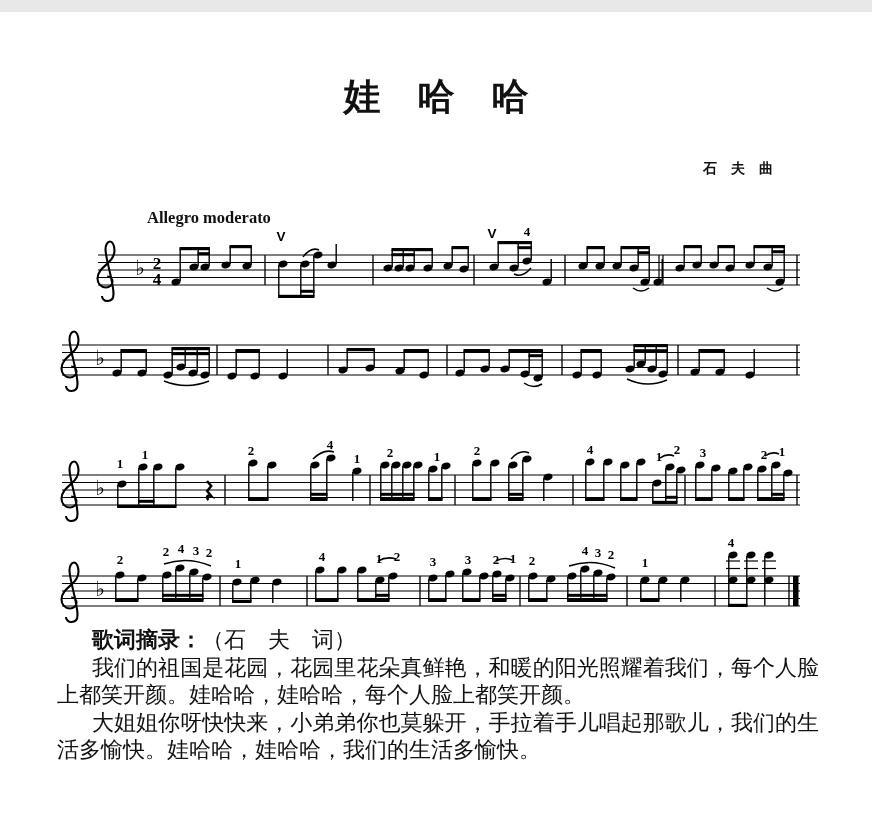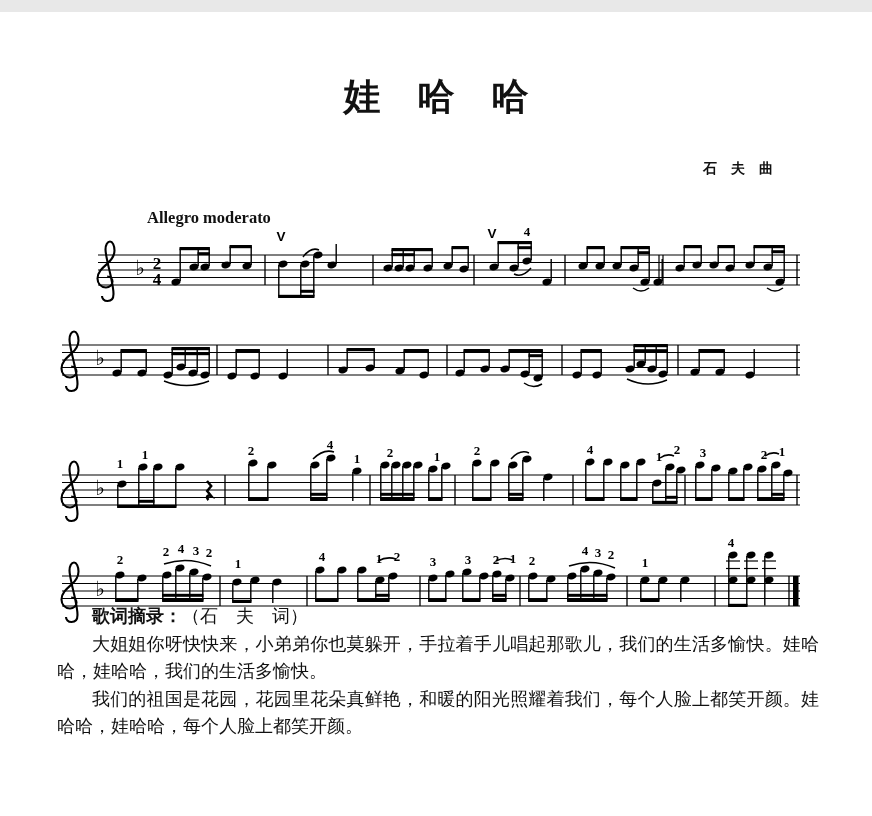--- a/index.html
+++ b/index.html
@@ -15,22 +15,22 @@
   #composer{
     position:absolute;top:148px;left:703px;font-size:14px;font-weight:bold;
   }
   #tempo{
     position:absolute;top:196px;left:147px;font-size:16.5px;font-weight:bold;
     font-family:"Liberation Serif","DejaVu Serif",serif;
     text-align:center;
   }
   #music-svg{position:absolute;top:0;left:0;}
   #lyrics{
-    position:absolute;top:591px;left:57px;width:762px;
-    font-size:18px;line-height:27.6px;text-align:justify;
+    position:absolute;top:616px;left:57px;width:762px;
+    font-size:22px;line-height:27.6px;text-align:justify;font-family:Liberation Mono, monospace;
   }
   #lyrics .lyr-head{margin:0 0 0 35px;}
   #lyrics .lyr-label{font-weight:bold;}
   #lyrics p{margin:0;text-indent:35px;}
 </style>
 </head>
 <body>
 
 <div id="page">
   <div id="title">娃　哈　哈</div>
@@ -476,16 +476,16 @@
         <text x="585" y="543" text-anchor="middle" font-size="13" fill="#000000" font-family="&quot;Liberation Serif&quot;,&quot;DejaVu Serif&quot;,serif" font-weight="bold">4</text>
         <text x="598" y="545" text-anchor="middle" font-size="13" fill="#000000" font-family="&quot;Liberation Serif&quot;,&quot;DejaVu Serif&quot;,serif" font-weight="bold">3</text>
         <text x="611" y="547" text-anchor="middle" font-size="13" fill="#000000" font-family="&quot;Liberation Serif&quot;,&quot;DejaVu Serif&quot;,serif" font-weight="bold">2</text>
         <text x="645" y="555" text-anchor="middle" font-size="13" fill="#000000" font-family="&quot;Liberation Serif&quot;,&quot;DejaVu Serif&quot;,serif" font-weight="bold">1</text>
         <text x="731" y="535" text-anchor="middle" font-size="13" fill="#000000" font-family="&quot;Liberation Serif&quot;,&quot;DejaVu Serif&quot;,serif" font-weight="bold">4</text>
       </g>
     </svg>
 
   <div id="lyrics">
     <div class="lyr-head"><span class="lyr-label">歌词摘录：</span><span>（石　夫　词）</span></div>
+    <p>我们的祖国是花园，花园里花朵真鲜艳，和暖的阳光照耀着我们，每个人脸上都笑开颜。娃哈哈，娃哈哈，每个人脸上都笑开颜。</p>
     <p>大姐姐你呀快快来，小弟弟你也莫躲开，手拉着手儿唱起那歌儿，我们的生活多愉快。娃哈哈，娃哈哈，我们的生活多愉快。</p>
-    <p>我们的祖国是花园，花园里花朵真鲜艳，和暖的阳光照耀着我们，每个人脸上都笑开颜。娃哈哈，娃哈哈，每个人脸上都笑开颜。</p>
   </div>
 </div>
 
 </body></html>

